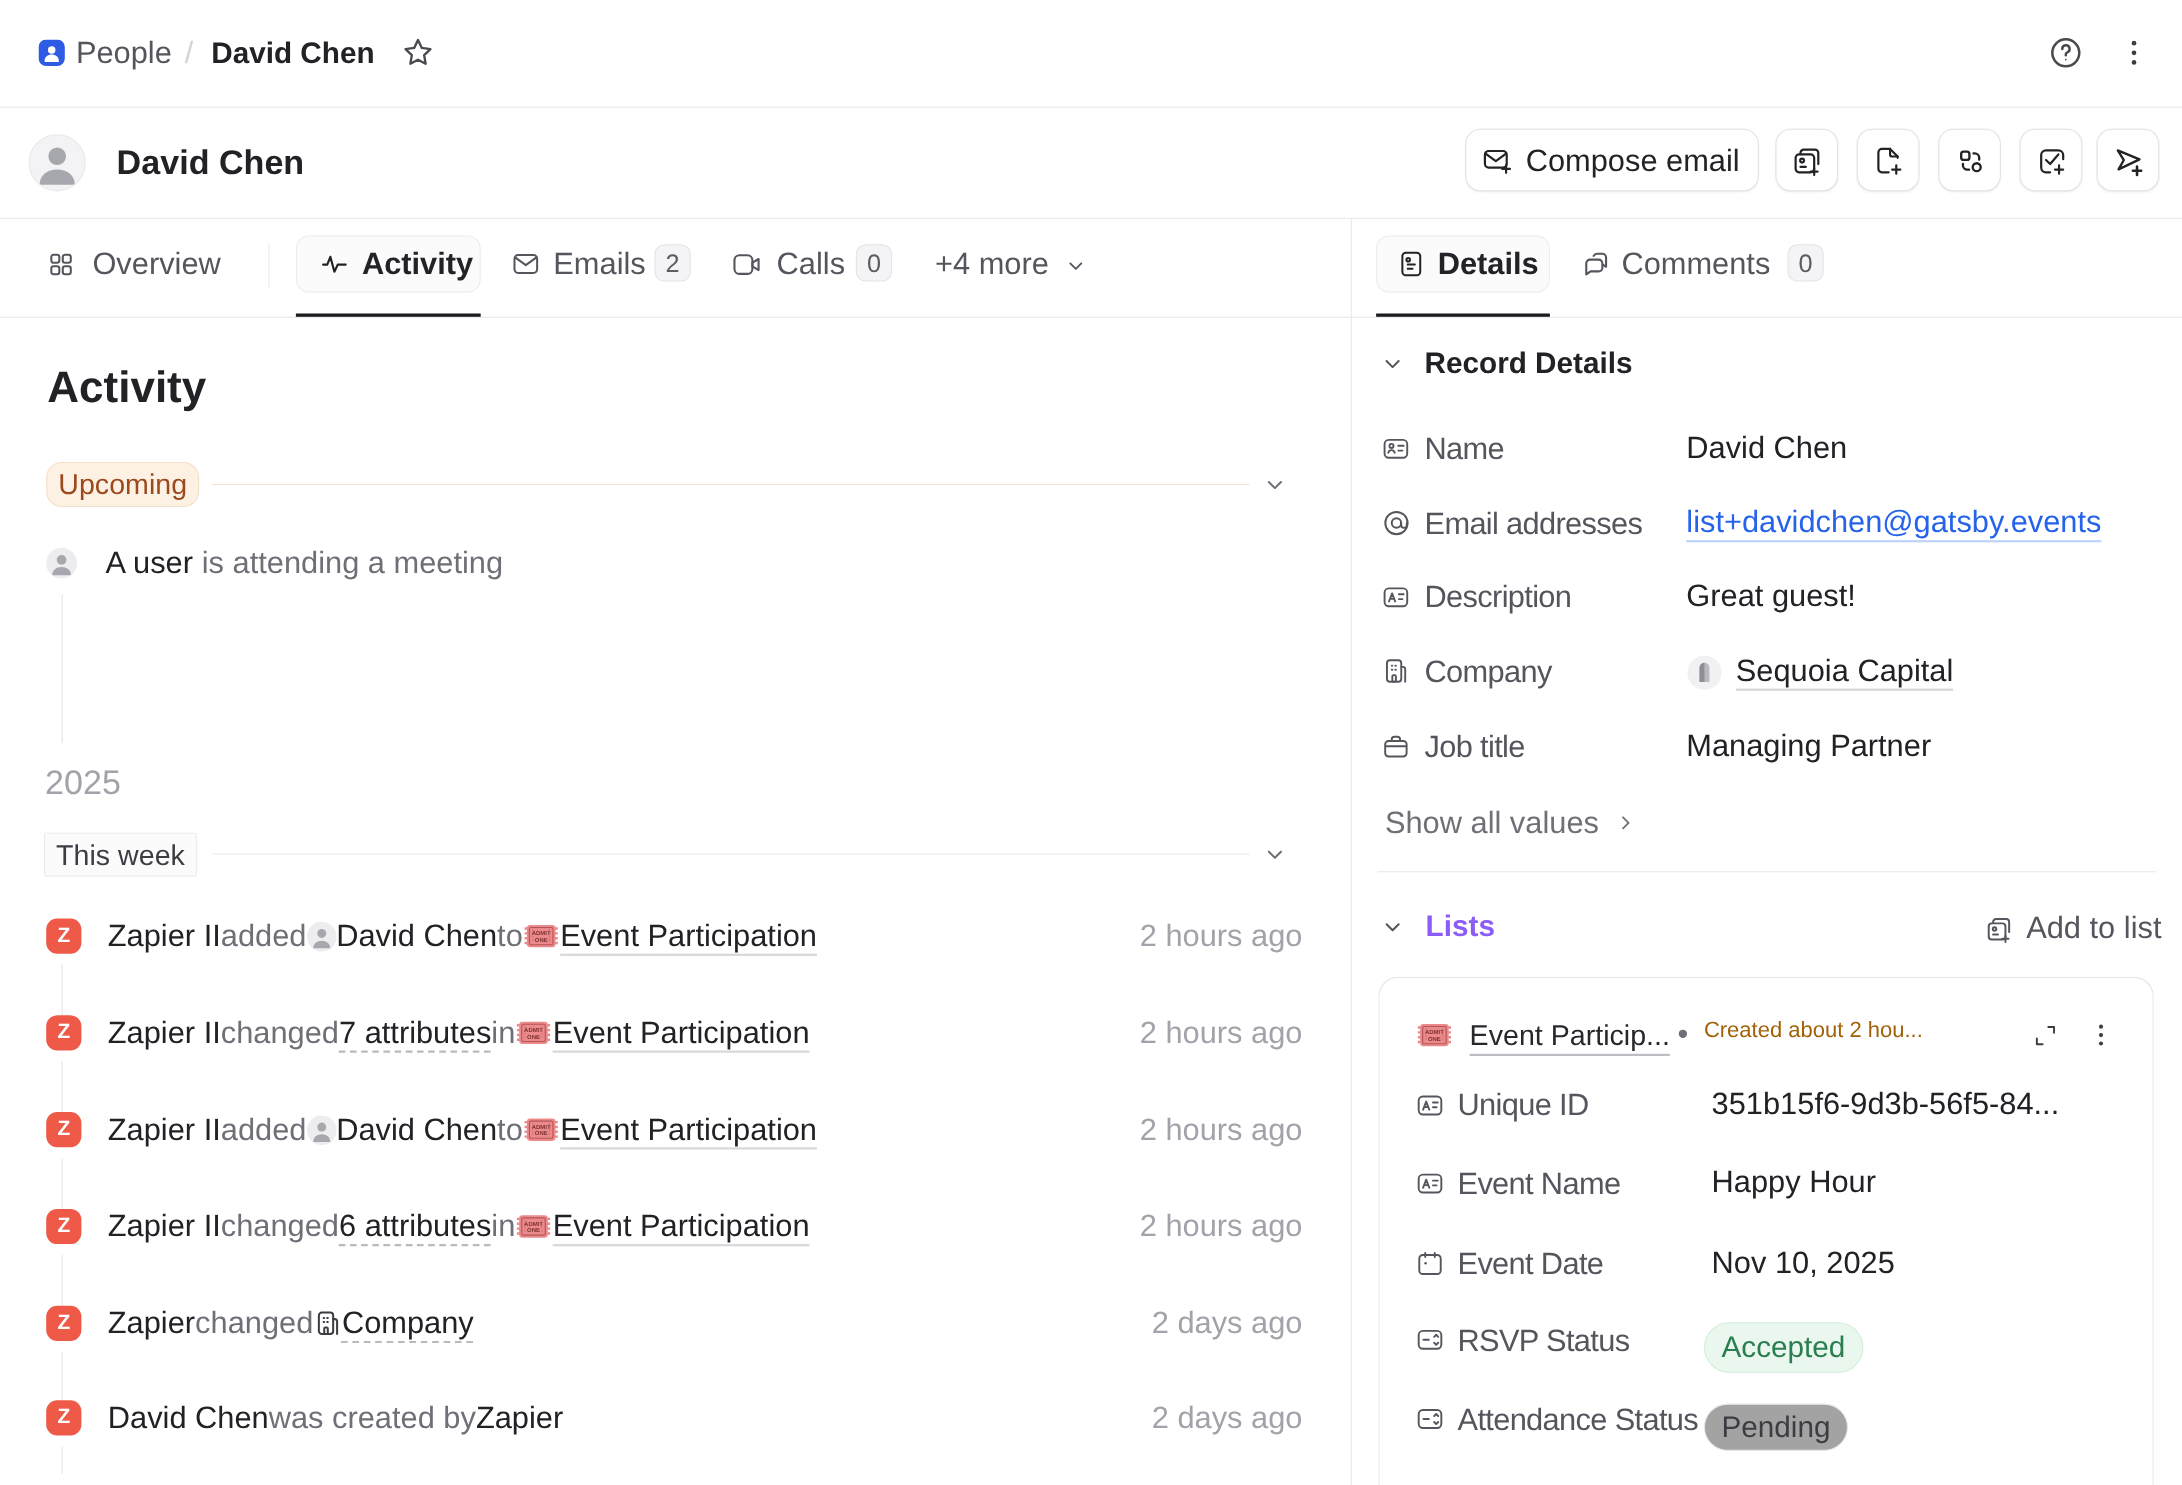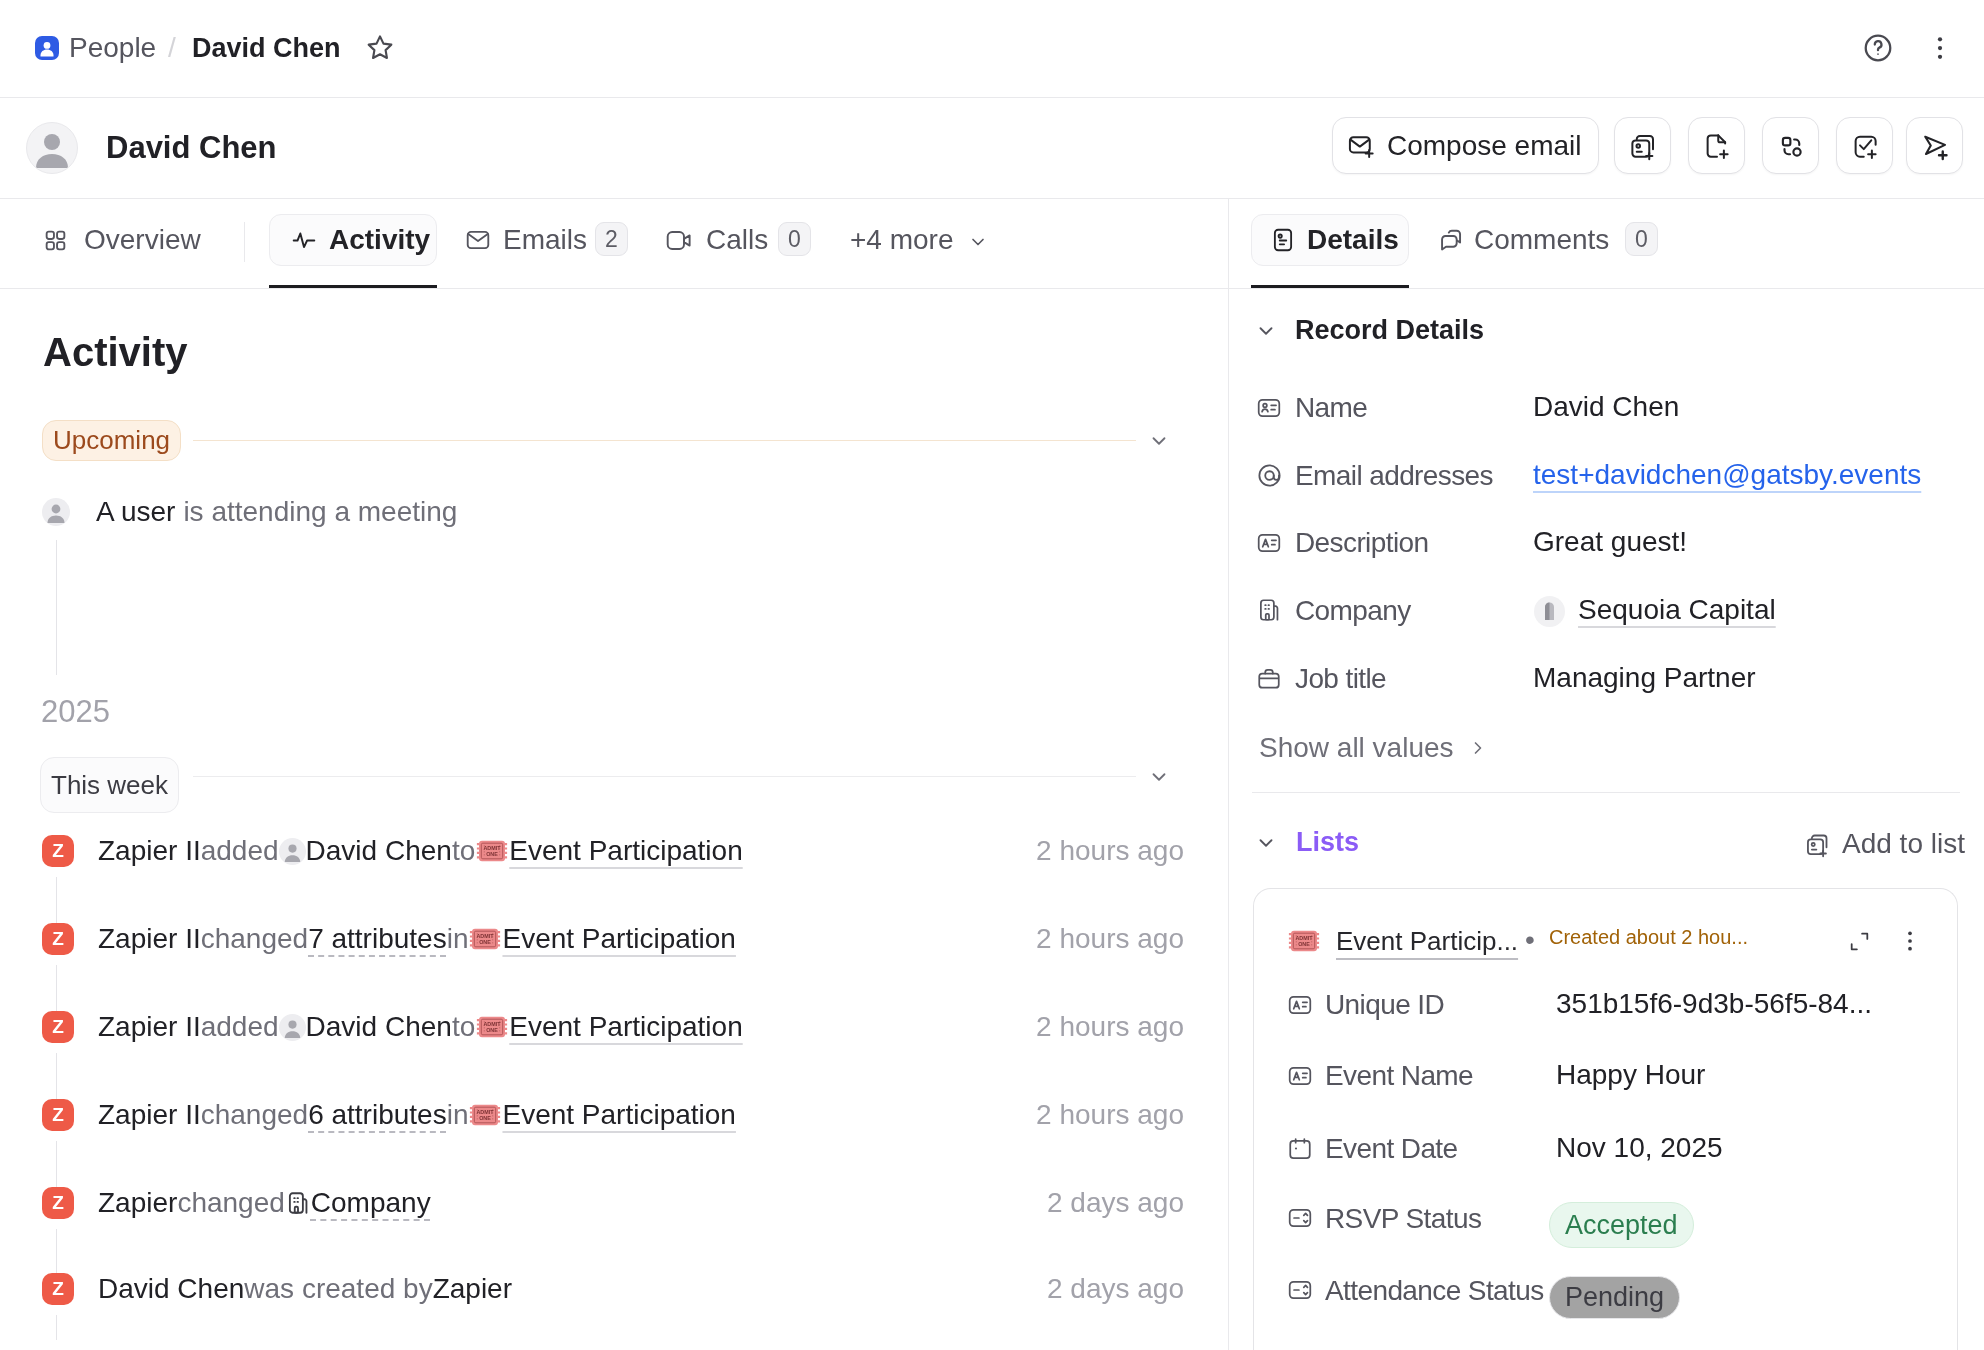--- a/index.html
+++ b/index.html
@@ -199,21 +199,21 @@
       </svg>
   </div>
   <div class="abs row" style="left:96px;top:496px;height:32px;font-size:28px;gap:8px;">
       <span class="dark">A user</span>
       <span class="gray">is attending a meeting</span>
     </div>
   <div class="vline" style="left:56px;top:540px;height:135px;background:#e4e4e8;"></div>
 
 
   <div class="abs" style="left:41px;top:694px;font-size:31px;color:#a2a2aa;">2025</div>
-  <div class="abs row" style="left:40px;top:757px;height:56px;background:#fbfbfc;border:1px solid #ececef;border-radius:14px;padding:0 10px;font-size:26px;color:#3c3c43;">This week</div>
+  <div class="abs row" style="left:40px;top:757px;height:40px;background:#fbfbfc;border:1px solid #ececef;border-radius:2px;padding:0 10px;font-size:26px;color:#3c3c43;">This week</div>
   <div class="abs" style="left:193px;top:776px;width:943px;height:1px;background:#ececee;"></div>
   <div class="abs" style="left:1148px;top:766px;">
     <svg width="22" height="22" viewBox="0 0 24 24" fill="none" stroke="#6f6f78" stroke-width="2" stroke-linecap="round" stroke-linejoin="round">
         <path d="M6 9 l6 6 6-6"></path>
       </svg>
   </div>
 
   <div class="zav" style="left:42px;top:835px;">Z</div>
   <div class="actrow" style="top:835px;height:32px;">
     <span class="dark">Zapier II</span>
@@ -353,21 +353,21 @@
   <div class="fval" style="left:1533px;top:391px;">David Chen</div>
 
   <div class="licon" style="left:1256px;top:462px;">
     <svg width="27" height="27" viewBox="0 0 24 24" fill="none" stroke="#55555e" stroke-width="1.6" stroke-linecap="round" stroke-linejoin="round">
         <circle cx="12" cy="12" r="9"></circle>
         <circle cx="12" cy="12" r="3.8"></circle>
         <path d="M15.8 12 v1.6 a2.3 2.3 0 0 0 4.6 0 V12"></path>
       </svg>
   </div>
   <div class="flab" style="left:1295px;top:460px;">Email addresses</div>
-  <div class="fval" style="left:1533px;top:459px;color:#2563eb;text-decoration:underline;text-decoration-color:#bdd4fa;text-underline-offset:7px;text-decoration-thickness:1.5px;">test+davidchen@gatsby.events</div>
+  <div class="fval" style="left:1533px;top:459px;color:#2563eb;text-decoration:underline;text-decoration-color:#bdd4fa;text-underline-offset:7px;text-decoration-thickness:1.5px;">list+davidchen@gatsby.events</div>
 
   <div class="licon" style="left:1256px;top:530px;">
     <svg width="26" height="26" viewBox="0 0 24 24" fill="none" stroke="#55555e" stroke-width="1.6" stroke-linecap="round" stroke-linejoin="round">
         <rect x="2.5" y="4.5" width="19" height="15" rx="3.5"></rect>
         <path d="M6.2 15.5 l2.6-6.8 2.6 6.8 M7 13.3 h3.6"></path>
         <path d="M14.5 9.5 h4 M14.5 13.5 h3"></path>
       </svg>
   </div>
   <div class="flab" style="left:1295px;top:527px;">Description</div>
   <div class="fval" style="left:1533px;top:526px;">Great guest!</div>

